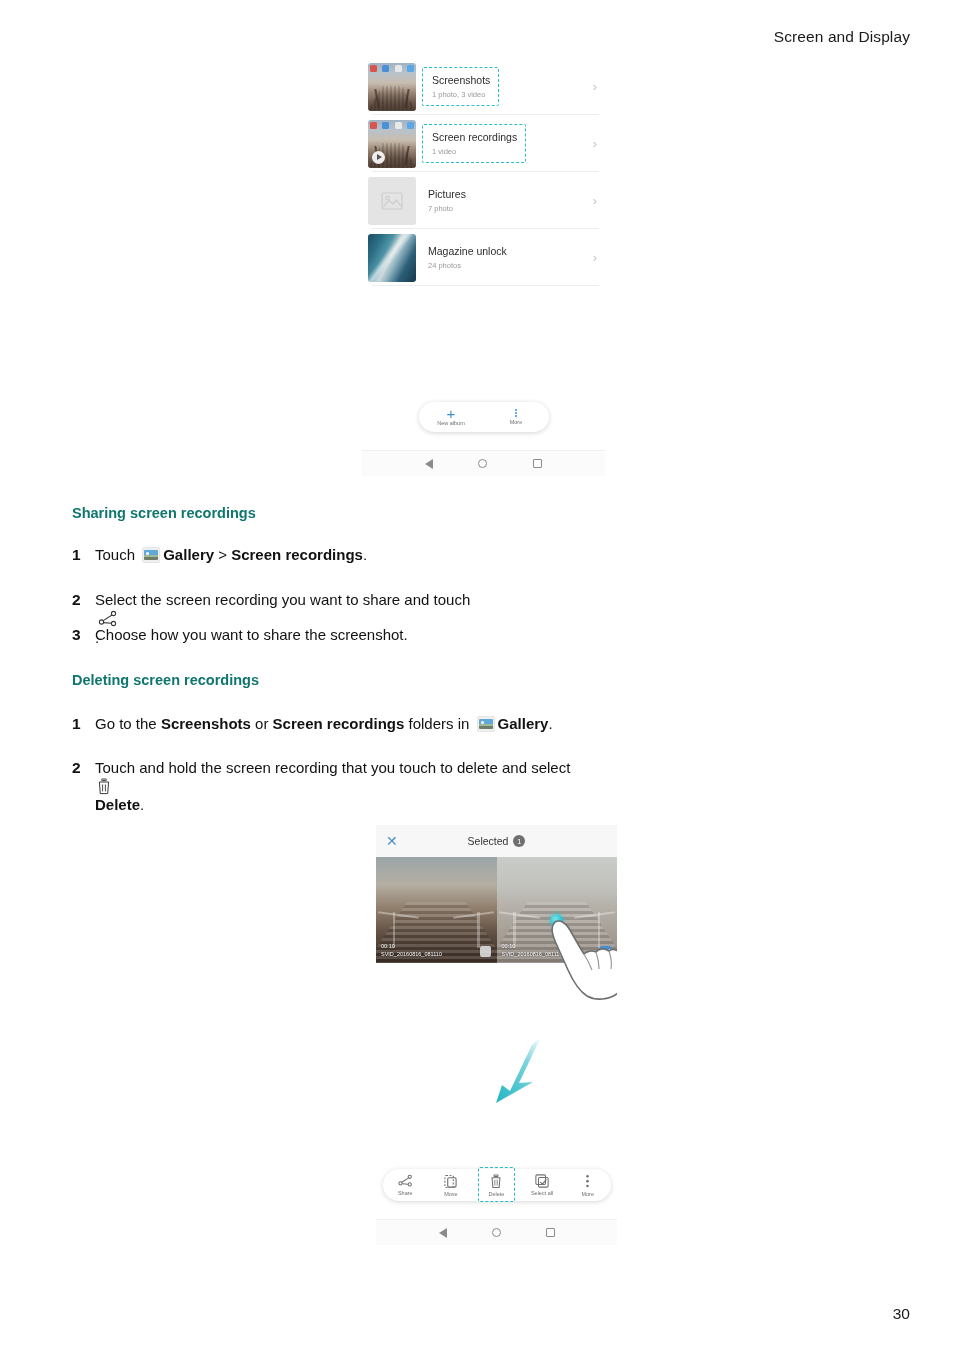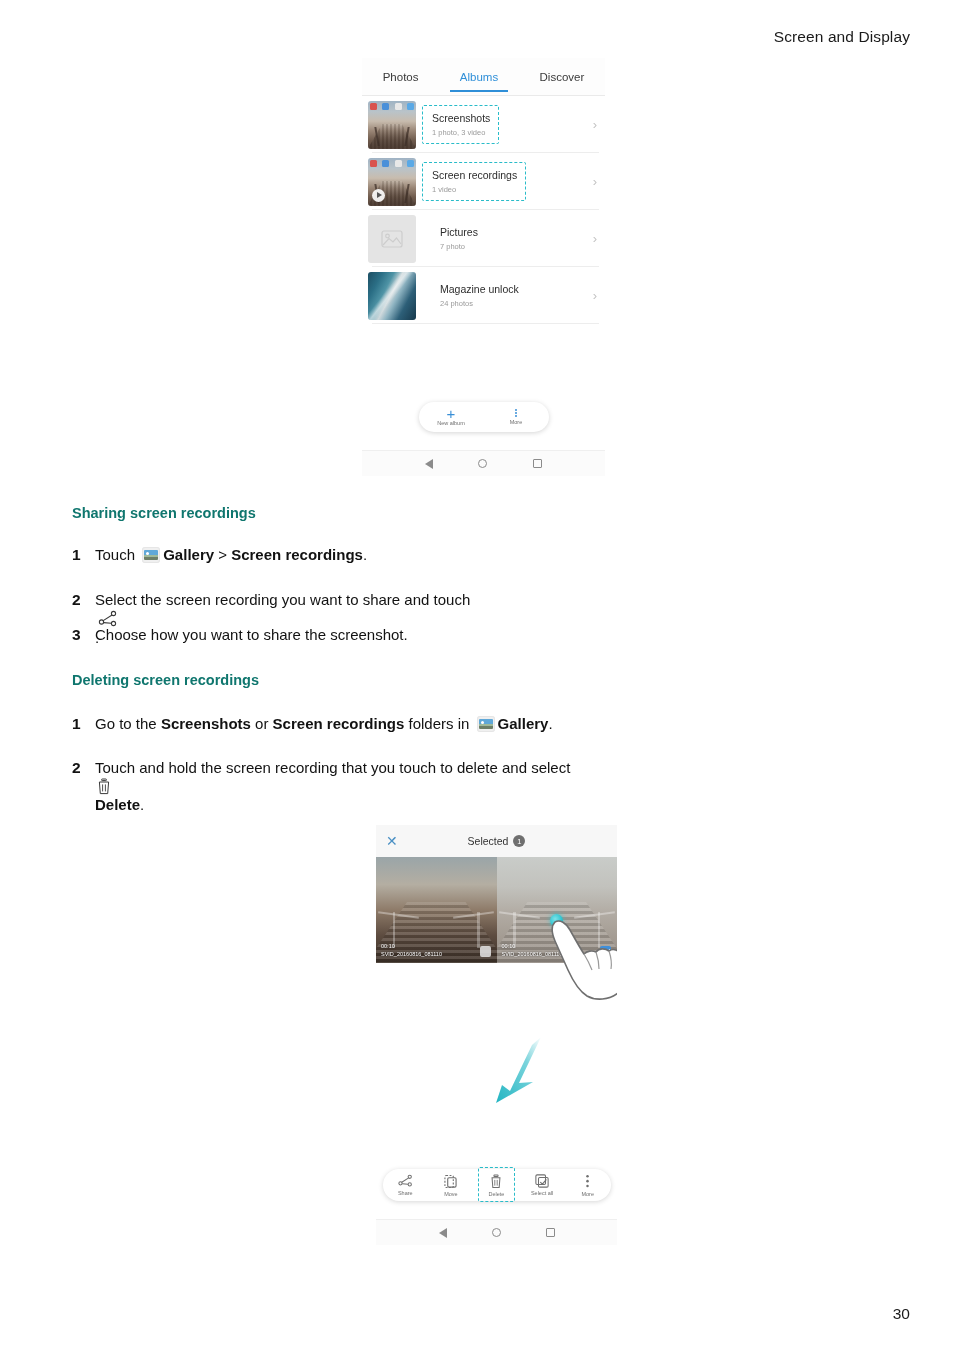--- a/index.html
+++ b/index.html
@@ -163,21 +163,21 @@
         #1d4e63 0%, #2b6f86 20%, #4f94a6 36%,
         #cfd9dc 48%, #8fb4c2 58%, #2d5f78 75%, #16384b 100%);
   }
   .thumb-ocean::after {
     content: "";
     position: absolute;
     inset: 0;
     background: linear-gradient(128deg, transparent 38%, rgba(255,255,255,0.55) 46%, transparent 54%);
   }
 
-  .album-meta { flex: 1; padding-left: 24px; min-width: 0; }
+  .album-meta { flex: 1; padding-left: 12px; min-width: 0; }
   .album-name {
     font-size: 10.5px;
     color: #2d2d2d;
     line-height: 1.25;
     white-space: nowrap;
   }
   .album-count {
     font-size: 7.5px;
     color: #9a9a9a;
     margin-top: 2px;
@@ -475,25 +475,20 @@
   svg { display: block; }
 </style>
 </head>
 <body>
 
 <div class="page-header">Screen and Display</div>
 <div class="page-number">30</div>
 
 <div class="phone" id="phone-albums">
 
-  <div class="tabbar">
-    <div class="tab">Photos</div>
-    <div class="tab active">Albums</div>
-    <div class="tab">Discover</div>
-  </div>
 
   <div class="album-row">
     <div class="album-thumb thumb-pier">
       <div class="icons-row">
         <i style="background:#d9534f"></i>
           <i style="background:#4a90d9"></i>
         <i style="background:#e8e8e8"></i>
           <i style="background:#5aa9e6"></i>
       </div>
       <div class="deck"></div>

